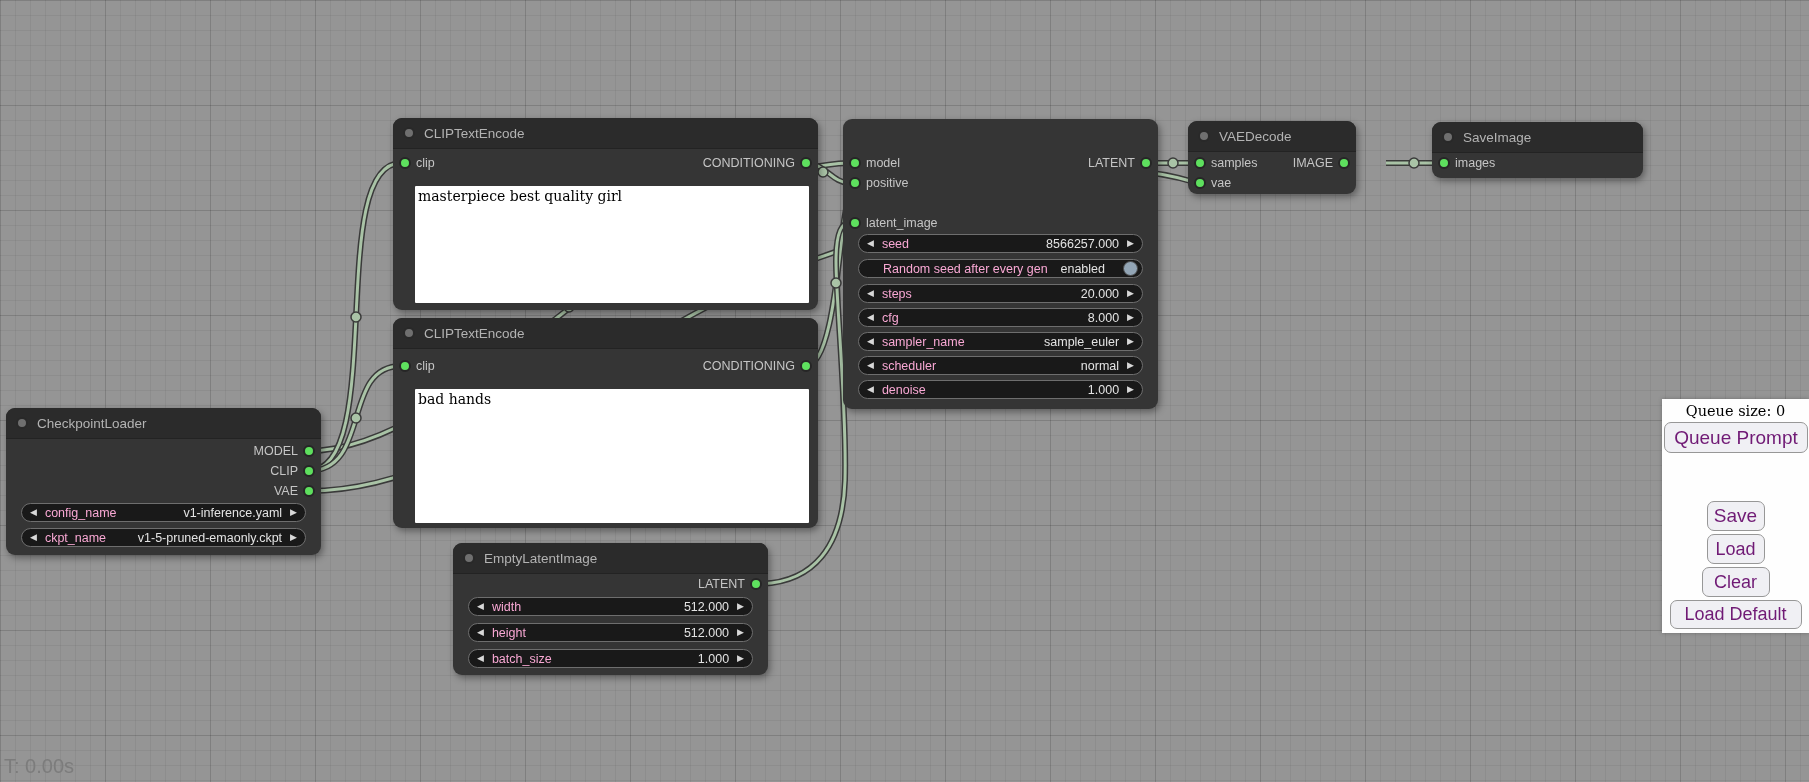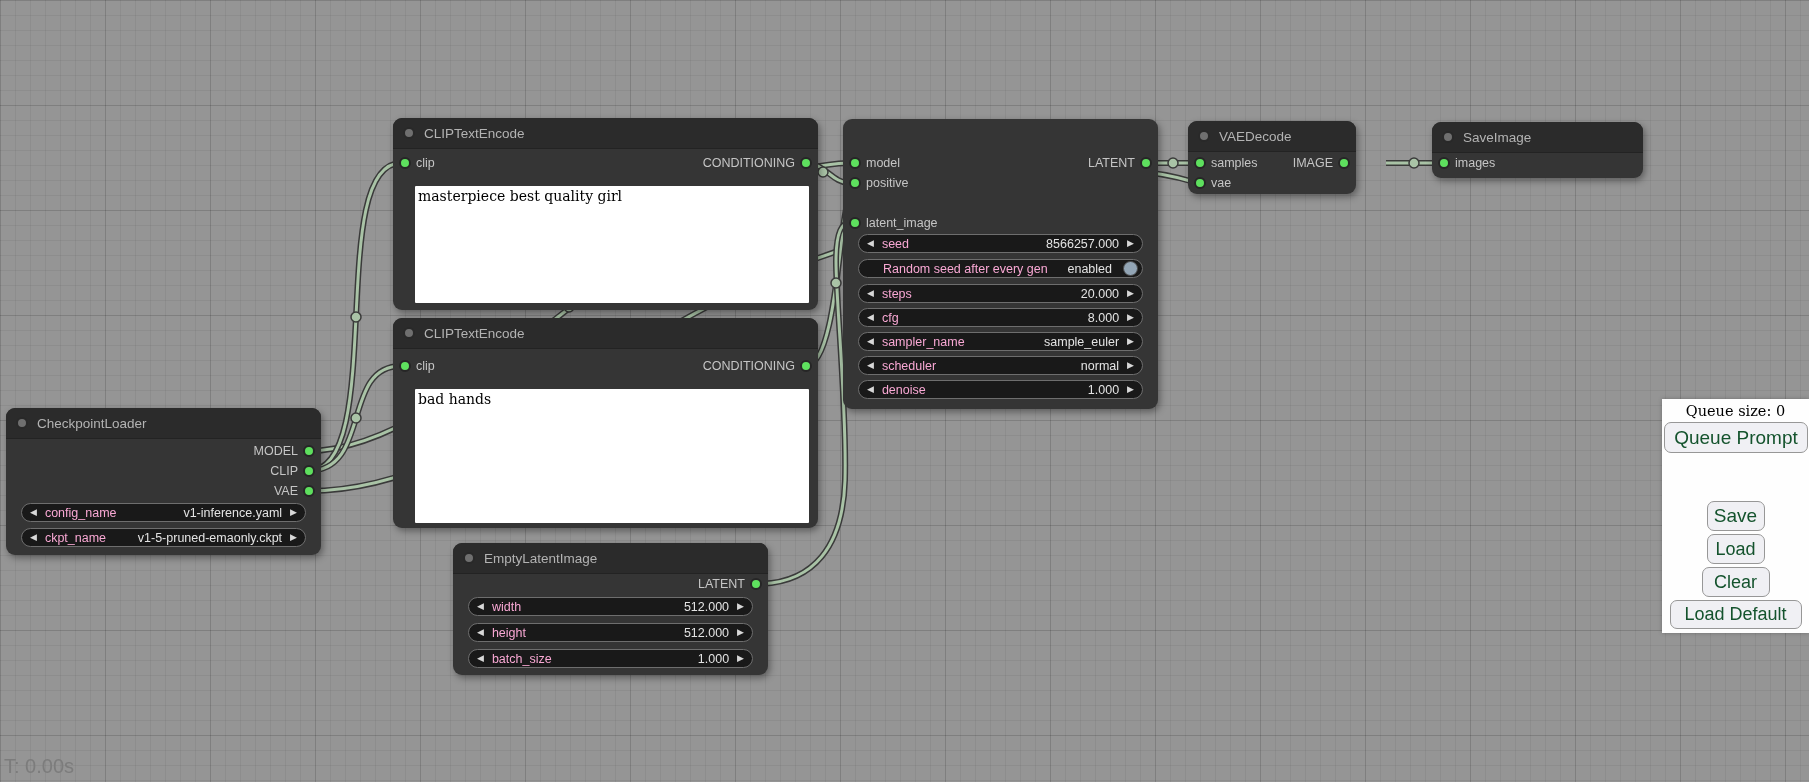--- a/index.html
+++ b/index.html
@@ -45,42 +45,42 @@
 
   .pill{
     position:absolute;left:15px;right:15px;height:19px;box-sizing:border-box;
     background:#191919;border:1px solid #6e6e6e;border-radius:10px;
     display:flex;align-items:center;font-size:12.5px;padding:0 8px;
   }
   .arrow{font-size:9px;color:#d8d8d8;line-height:1;flex:0 0 auto;}
   .pill-label{color:#f9a8d4;margin-left:8px;white-space:nowrap;text-align:center;}
   .pill-value{margin-left:auto;margin-right:8px;color:#e3e3e3;white-space:nowrap;}
   .pill.toggle{padding:0 4px 0 24px;}
-  .pill.toggle .pill-value{margin-right:11px;}
+  .pill.toggle .pill-value{margin-right:18px;}
   .toggle-dot{
     width:13px;height:13px;border-radius:50%;background:#92a5b5;
     border:1px solid #4a4a4a;flex:0 0 auto;
   }
   .prompt-textarea{
     position:absolute;left:22px;right:9px;background:#ffffff;color:#000;
     border:none;outline:none;resize:none;border-radius:1px;
     font-family:"DejaVu Serif", serif;font-size:14px;line-height:1.25;
     padding:2px 3px;box-sizing:border-box;
   }
 
   .qpanel{
     position:absolute;left:1662px;top:399px;width:147px;height:234px;
     background:#fefefe;z-index:5;box-shadow:0 0 4px rgba(0,0,0,0.25);
   }
   .qsize{
     margin-top:4px;text-align:center;color:#000;
     font-family:"DejaVu Serif", serif;font-size:14.5px;
   }
   .qbtn{
-    position:absolute;box-sizing:border-box;background:#f0f0f4;color:#14532d;
+    position:absolute;box-sizing:border-box;background:#f0f0f4;color:#701a75;
     border:1px solid #979797;border-radius:7px;
     font-family:"Liberation Sans", sans-serif;
     display:flex;align-items:center;justify-content:center;cursor:pointer;
     padding:0;
   }
   .qbtn-prompt{left:2px;top:23px;width:144px;height:31px;font-size:19px;}
   .qbtn-save{left:50%;transform:translateX(-50%);top:102px;width:58px;height:30px;font-size:19px;}
   .qbtn-load{left:50%;transform:translateX(-50%);top:135px;width:58px;height:30px;font-size:18px;}
   .qbtn-clear{left:50%;transform:translateX(-50%);top:168px;width:68px;height:30px;font-size:18px;}
   .qbtn-loaddefault{left:50%;transform:translateX(-50%);top:201px;width:132px;height:29px;font-size:18px;}

